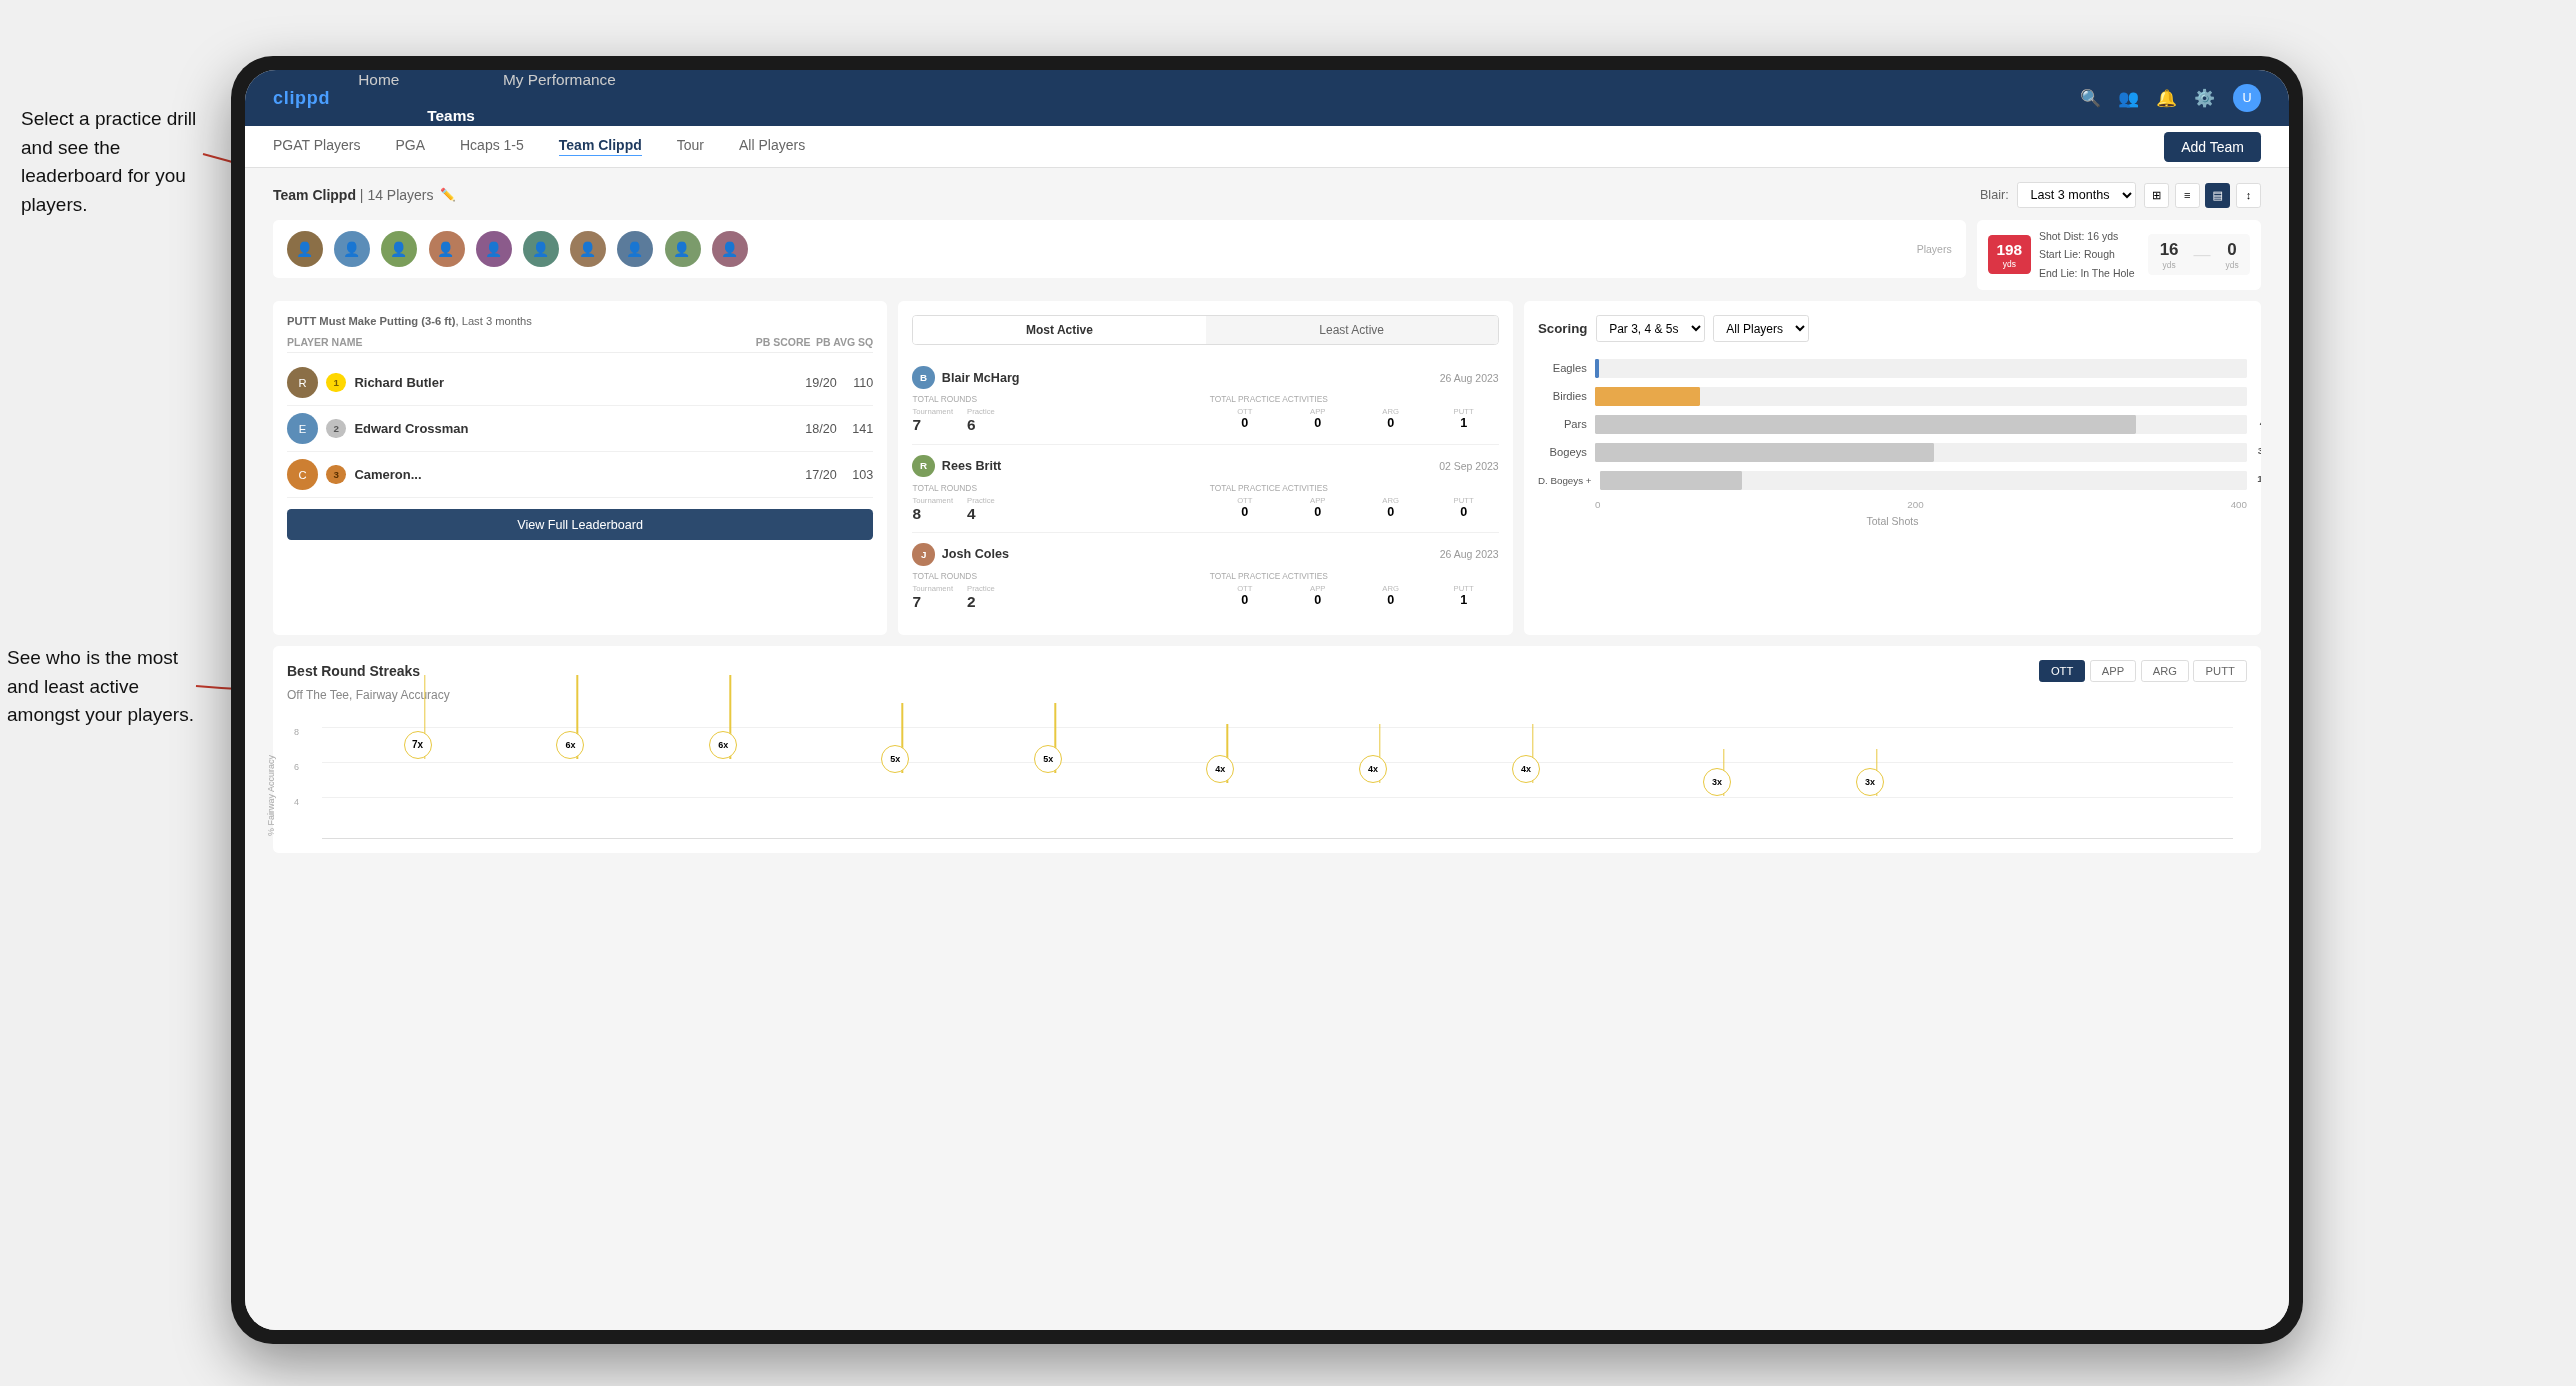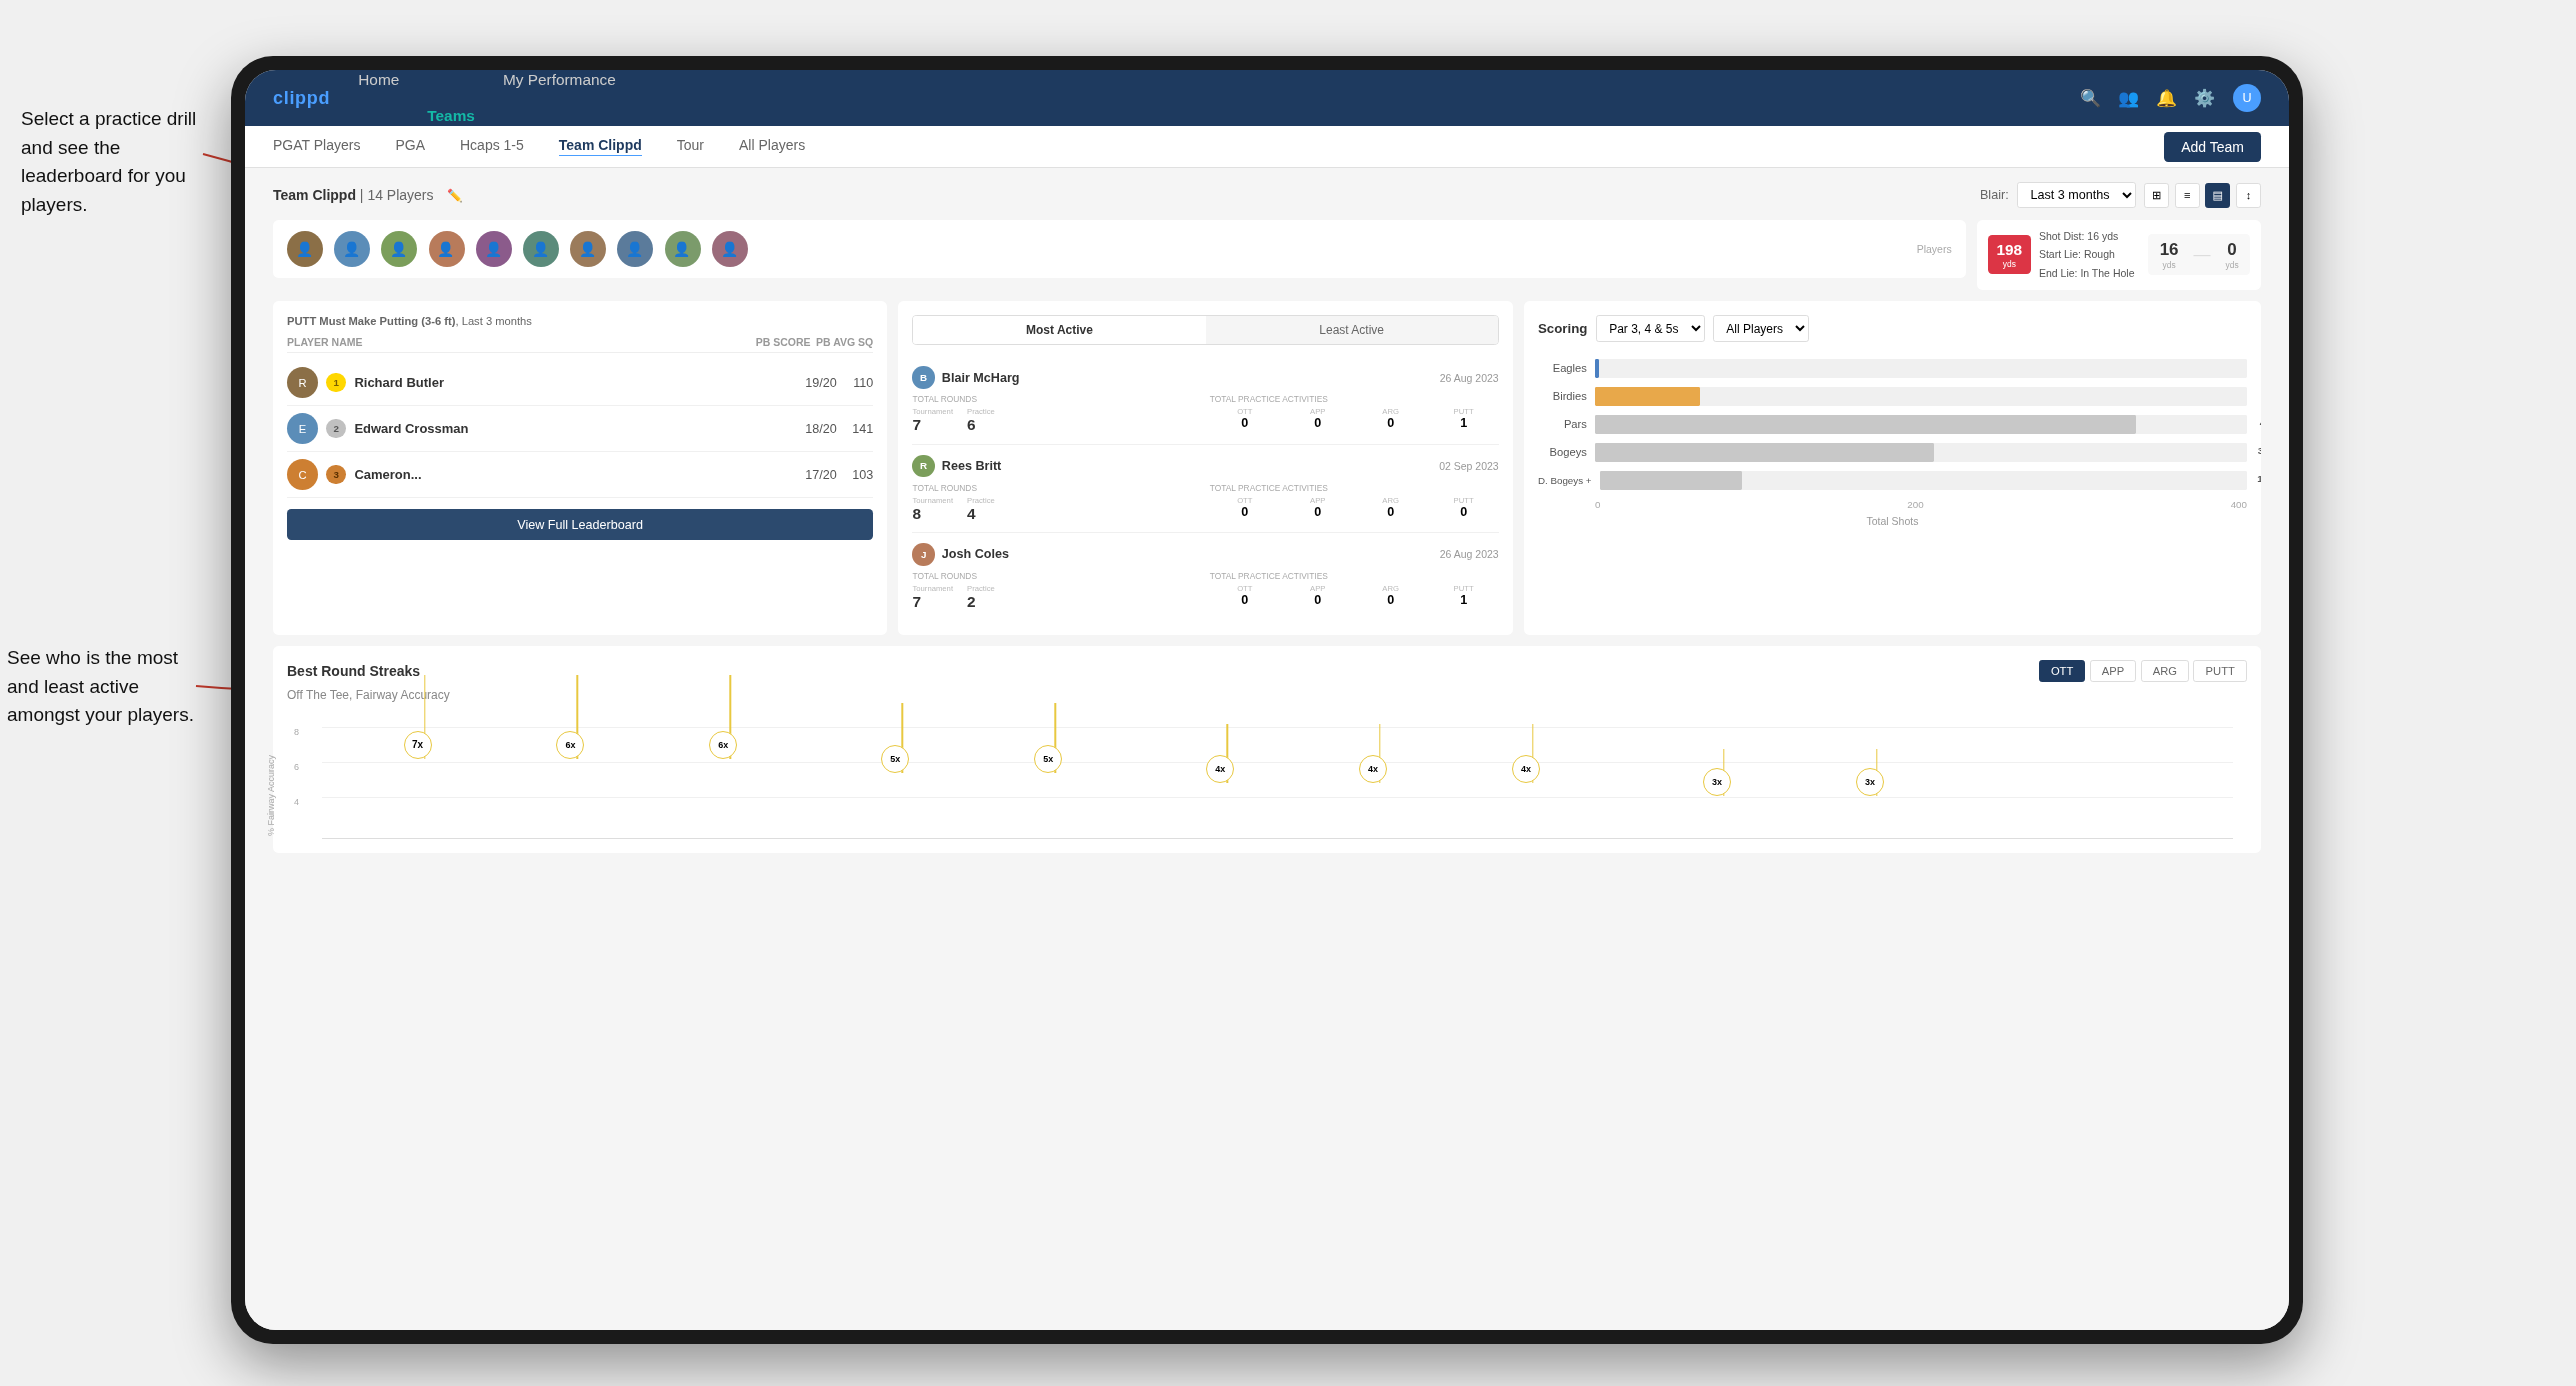--- a/index.html
+++ b/index.html
@@ -61,21 +61,21 @@
       display: flex;
       gap: 28px;
       flex: 1;
     }
     .nav-link {
       color: #ccc;
       font-size: 15.4px;
       cursor: pointer;
     }
     .nav-link.active {
-      color: #14b8a6;
+      color: #ffffff;
       font-weight: 600;
       margin-top: 36px;
     }
     .nav-icons {
       display: flex;
       gap: 17px;
       align-items: center;
     }
     .nav-icon {
       color: #ccc;
@@ -596,21 +596,21 @@
         <span class="sub-nav-link">Tour</span>
         <span class="sub-nav-link">All Players</span>
         <div class="sub-nav-right">
           <button class="btn-add-team">Add Team</button>
         </div>
       </div>
 
       <div class="main-content">
 
         <div class="team-header">
-          <div style="display:flex; align-items:flex-end; gap:7px;">
+          <div style="display:flex; align-items:flex-start; ">
             <span class="team-title">
               <span>Team Clippd</span>
               <span class="team-count"> | <span>14 Players</span></span>
             </span>
             <span class="edit-icon">✏️</span>
           </div>
           <div class="show-filter">
             <span>Blair:</span>
             <select class="show-select">
               <option>Last 3 months</option>

